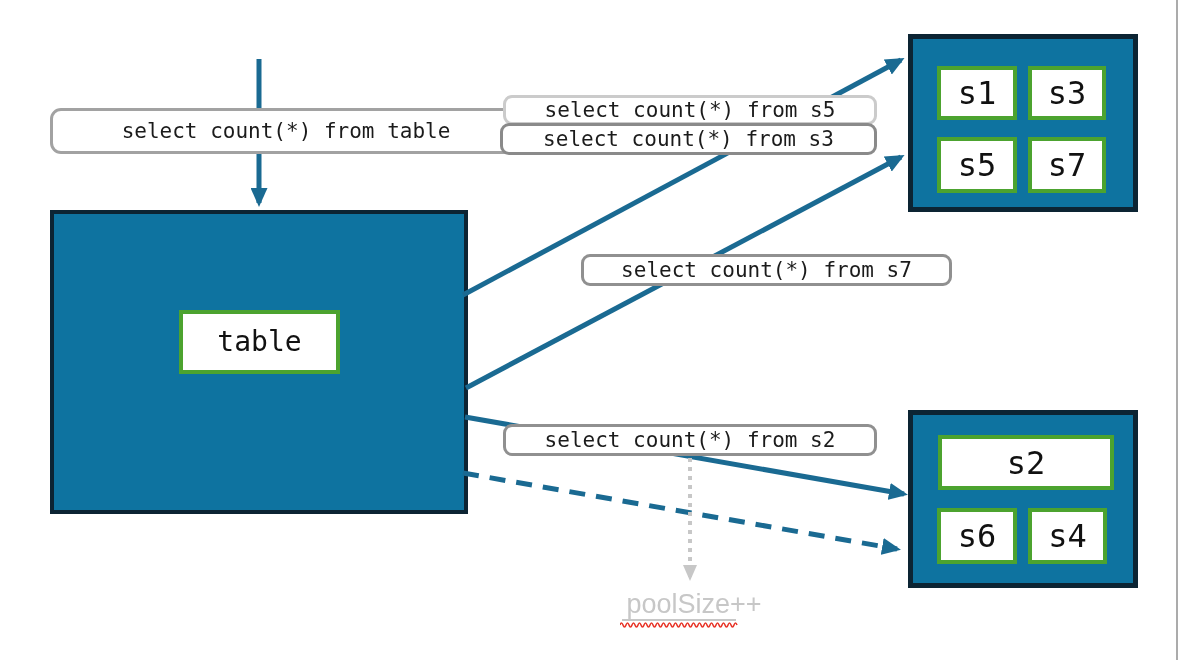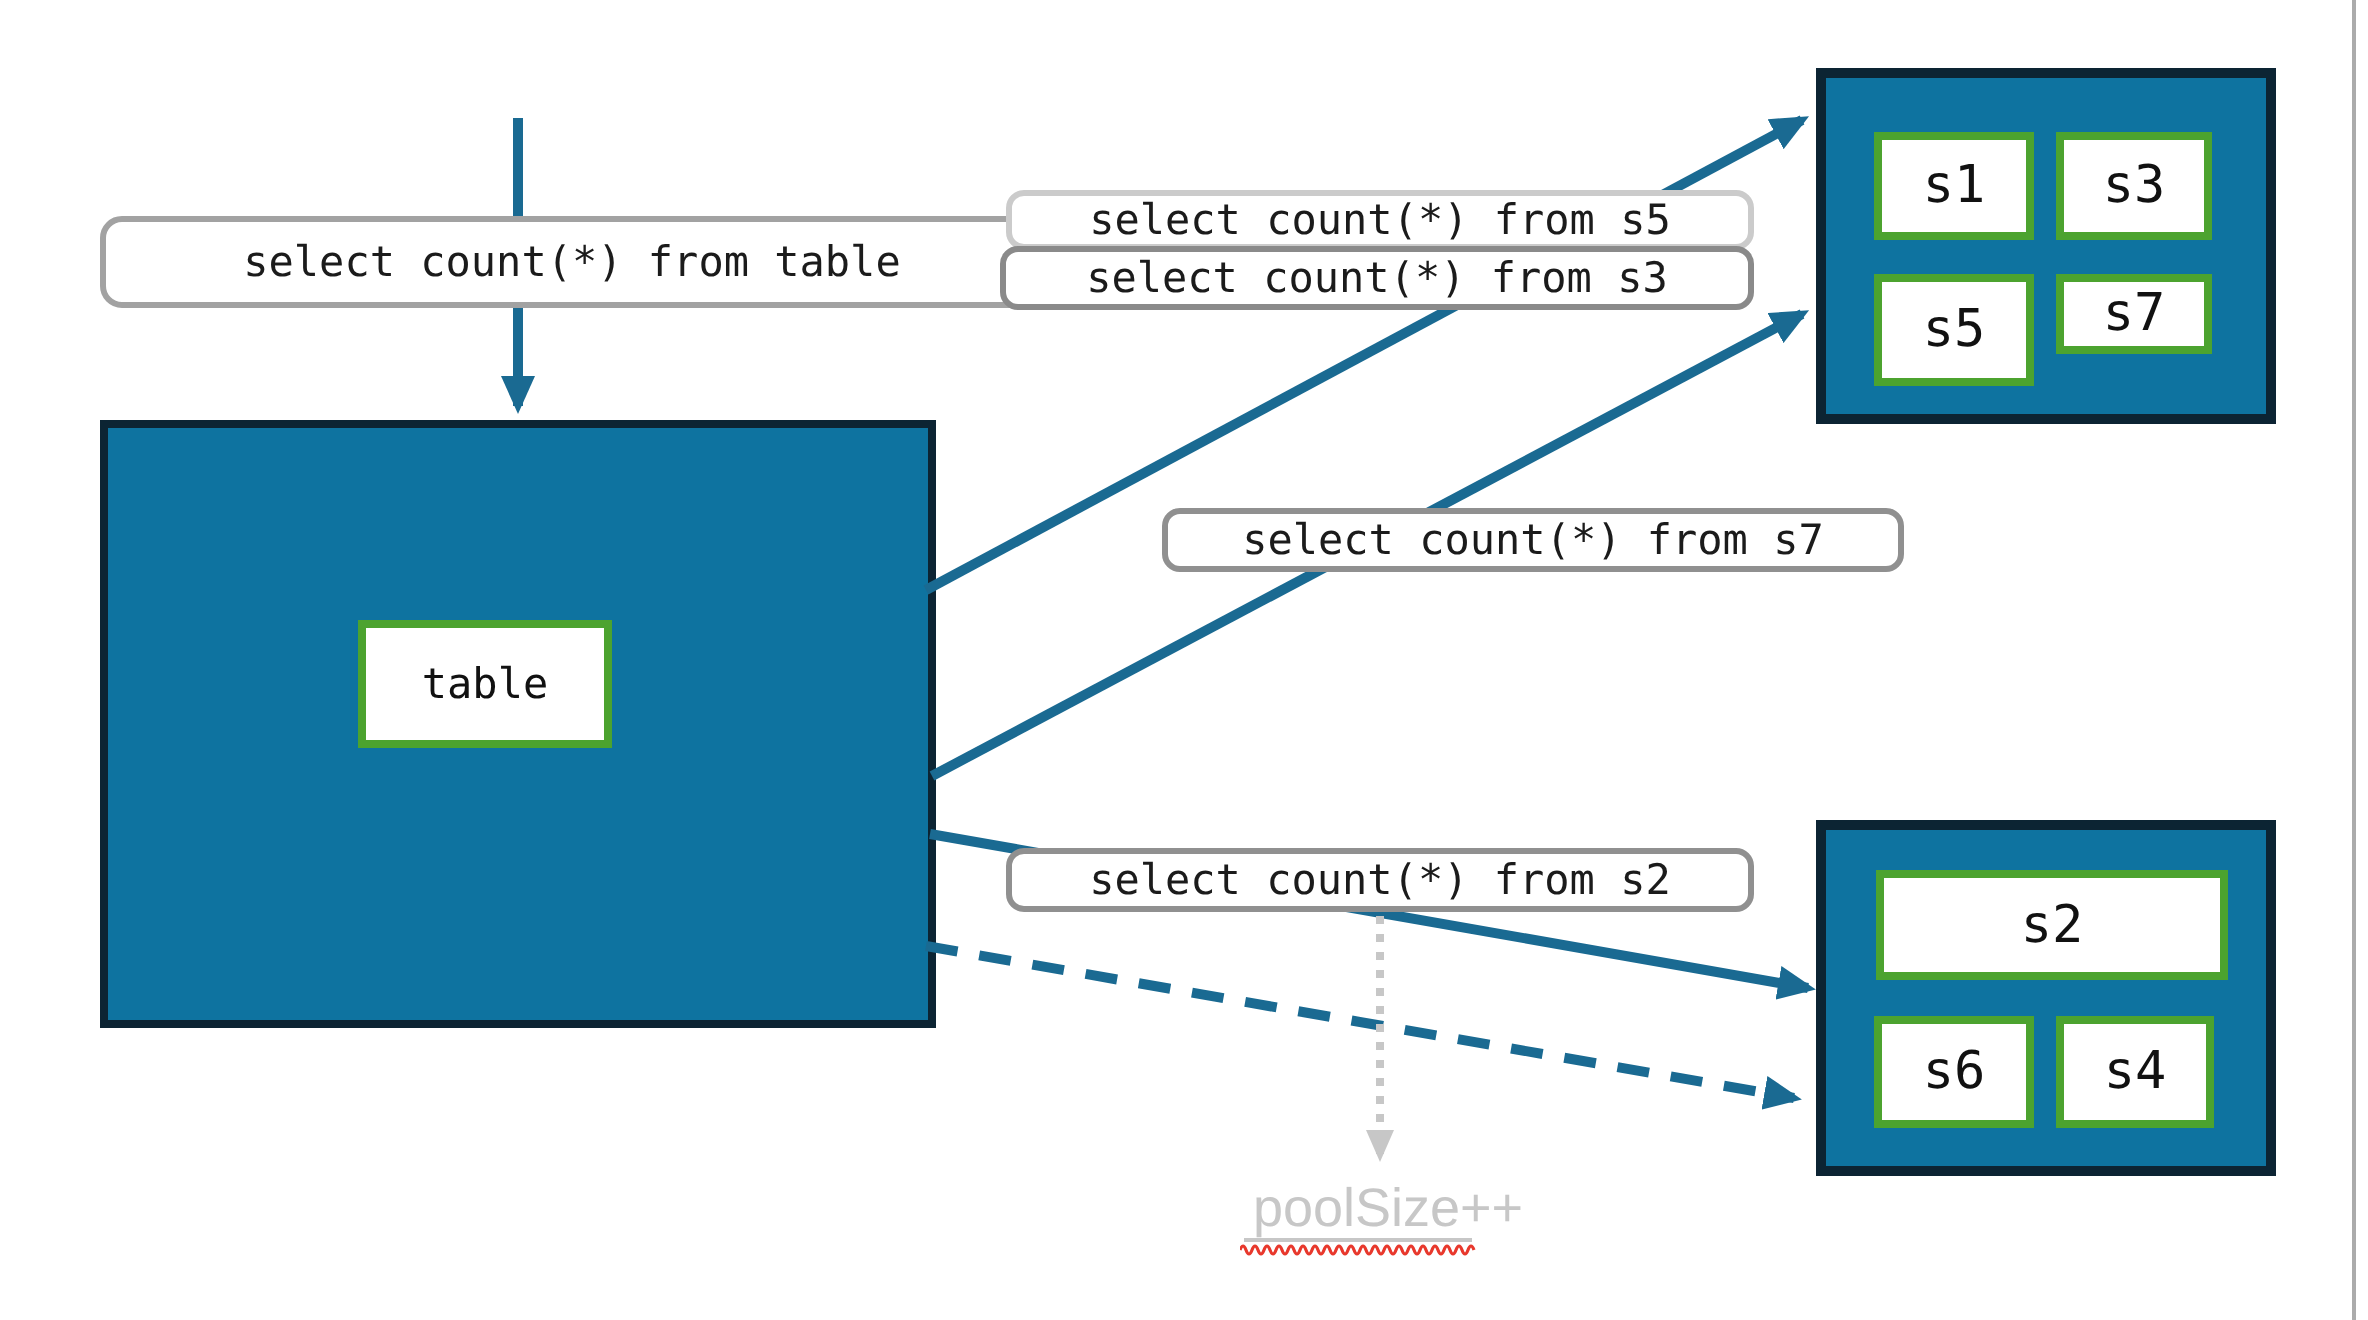--- a/index.html
+++ b/index.html
@@ -44,28 +44,28 @@
   .top-group { left: 908px; top: 34px; width: 230px; height: 178px; }
   .bottom-group { left: 908px; top: 410px; width: 230px; height: 178px; }
   .green-box {
     position: absolute;
     background: #ffffff;
     border: 4px solid var(--green-border);
     display: flex;
     align-items: center;
     justify-content: center;
     color: #111111;
-    font-size: 26px;
+    font-size: 32px;
     line-height: 1;
   }
-  .table-inner { left: 125px; top: 96px; width: 127px; height: 64px; font-size: 21px; }
+  .table-inner { left: 125px; top: 96px; width: 161px; height: 64px; font-size: 28px; }
   .sh-s1 { left: 24px;  top: 27px; width: 80px;  height: 54px; }
   .sh-s3 { left: 115px; top: 27px; width: 78px;  height: 54px; }
   .sh-s5 { left: 24px;  top: 98px; width: 80px;  height: 56px; }
-  .sh-s7 { left: 115px; top: 98px; width: 78px;  height: 40px; align-items: center; }
+  .sh-s7 { left: 115px; top: 98px; width: 78px;  height: 56px; align-items: center; }
   .sh-s2 { left: 25px;  top: 20px; width: 176px; height: 55px; }
   .sh-s6 { left: 24px;  top: 93px; width: 80px;  height: 56px; }
   .sh-s4 { left: 115px; top: 93px; width: 79px;  height: 56px; }
   
   svg.arrows {
     position: absolute;
     left: 0; top: 0; width: 1184px; height: 660px;
     z-index: 2;
     pointer-events: none;
   }

